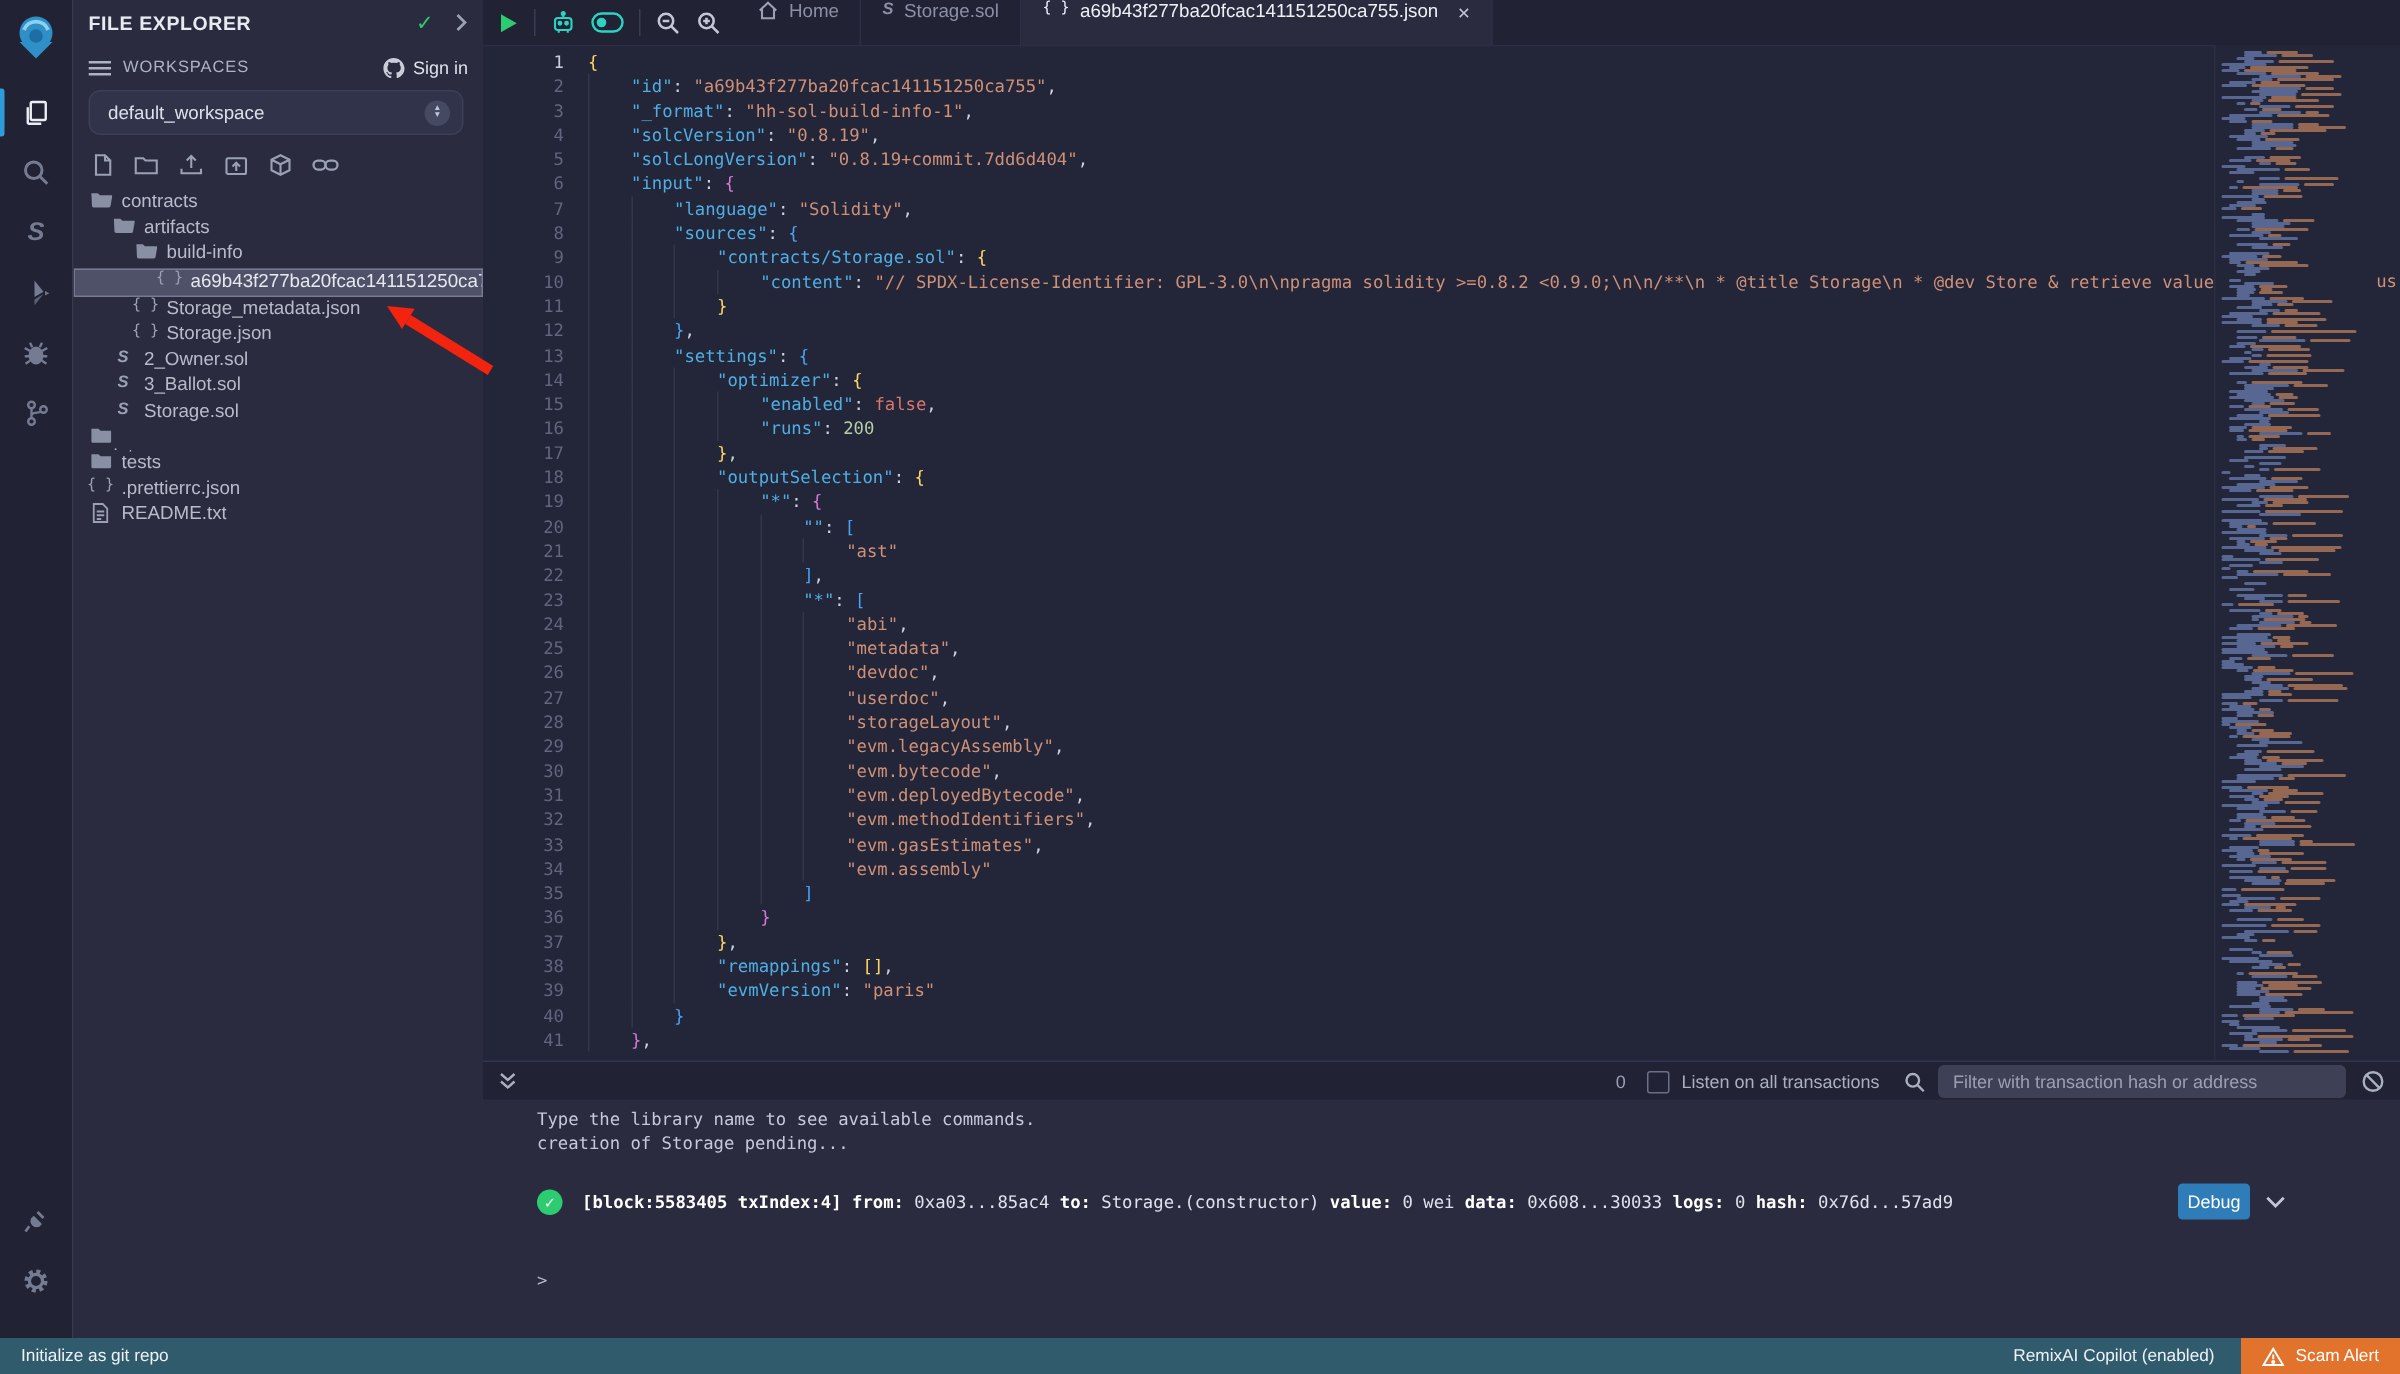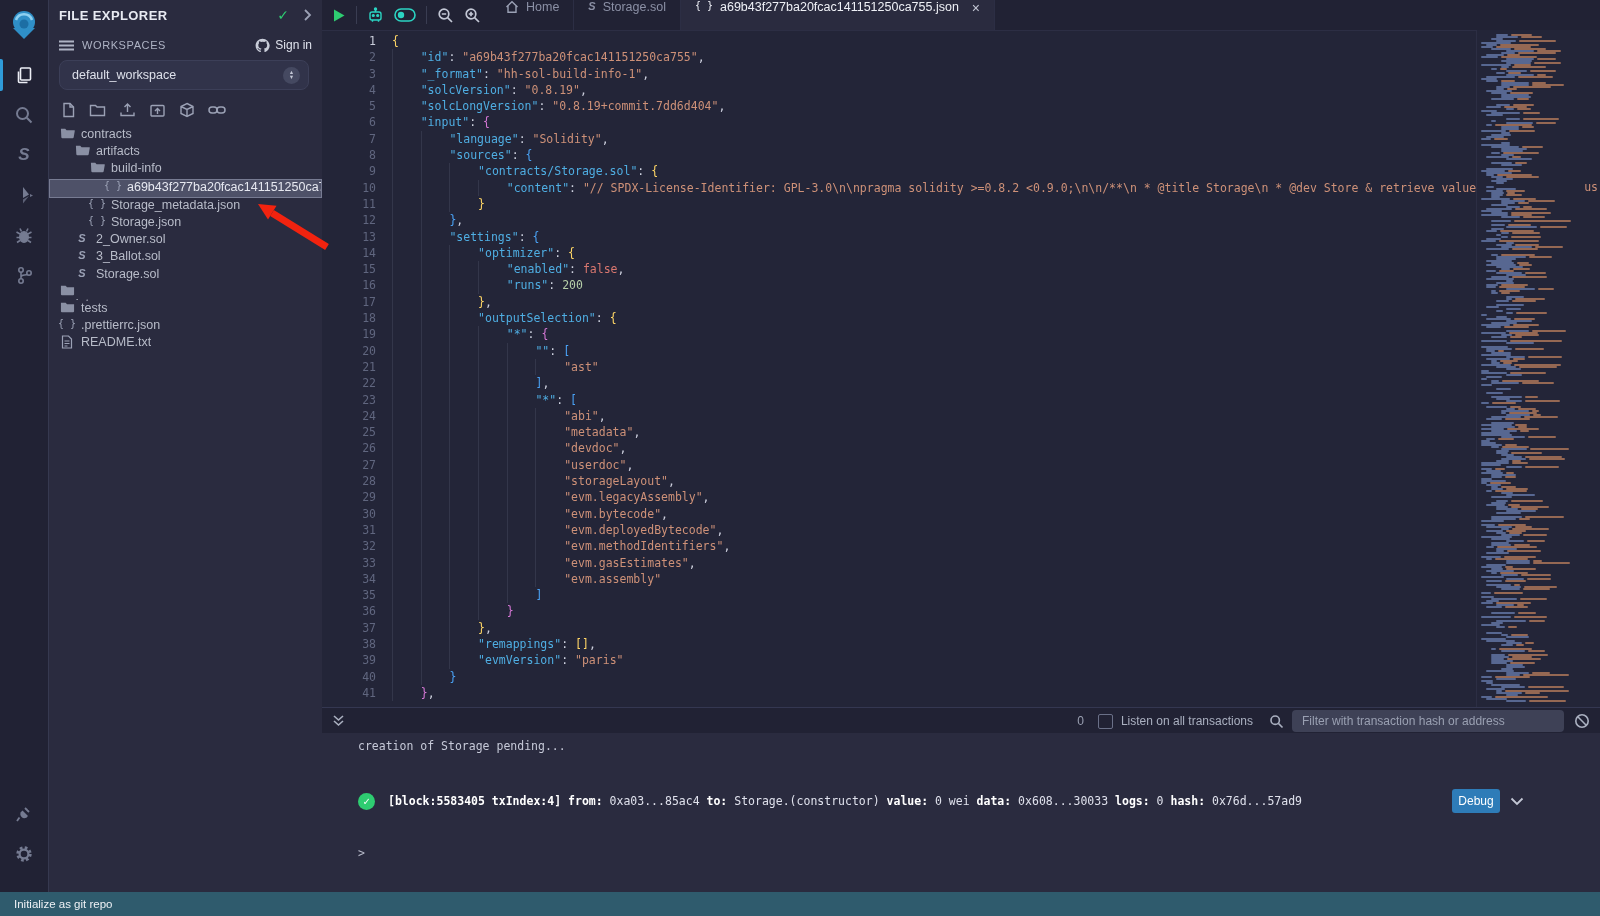--- a/index.html
+++ b/index.html
@@ -960,36 +960,50 @@
       <input class="filter-input" placeholder="Filter with transaction hash or address" style="">
       <span>
         <svg width="16" height="16" viewBox="0 0 16 16" fill="none" stroke="#aab0c0" stroke-width="1.6">
           <circle cx="8" cy="8" r="6.2"></circle>
             <path d="M3.8 3.8 L12.2 12.2"></path>
         </svg>
       </span>
     </div>
 
     <div class="terminal-body">
+      <div class="tlog">Type the library name to see available commands.</div>
       <div class="tlog">creation of Storage pending...</div>
       <div class="tx-row">
         <span class="tx-check">✓</span>
         <span class="tx-text" id="tx-text"><b>[block:5583405 txIndex:4]</b><span>  </span><b>from:</b><span> 0xa03...85ac4 </span><b>to:</b><span> Storage.(constructor) </span><b>value:</b><span> 0 wei </span><b>data:</b><span> 0x608...30033 </span><b>logs:</b><span> 0 </span><b>hash:</b><span> 0x76d...57ad9</span></span>
         <button class="debug-btn">Debug</button>
         <span class="tx-chevron">
           <svg width="14" height="9" viewBox="0 0 14 9" fill="none" stroke="currentColor" stroke-width="1.8">
               <path d="M1.5 1.5 L7 7 L12.5 1.5"></path>
             </svg>
         </span>
       </div>
       <div class="prompt">&gt;</div>
     </div>
   </main>
 
   <footer class="status-bar">
     <span class="sb-left">Initialize as git repo</span>
+    <span class="sb-right">
+      <span class="sb-copilot">RemixAI Copilot (enabled)</span>
+      <span class="scam">
+        <span>
+          <svg width="15" height="13" viewBox="0 0 15 13" fill="none" stroke="#fff" stroke-width="1.3">
+            <path d="M7.5 1.2 L14 12 H1 Z"></path>
+              <path d="M7.5 5 v3.2"></path>
+              <circle cx="7.5" cy="10" r=".7" fill="#fff"></circle>
+          </svg>
+        </span>
+        <span>Scam Alert</span>
+      </span>
+    </span>
   </footer>
 
   <svg class="arrow-overlay" width="1600" height="916">
     <line x1="327" y1="247" x2="272" y2="213" stroke="#f2230f" stroke-width="7"></line>
     <polygon points="258,204 276.5,205.8 268,219.4" fill="#f2230f"></polygon>
   </svg>
 </div>
 
 </body></html>

